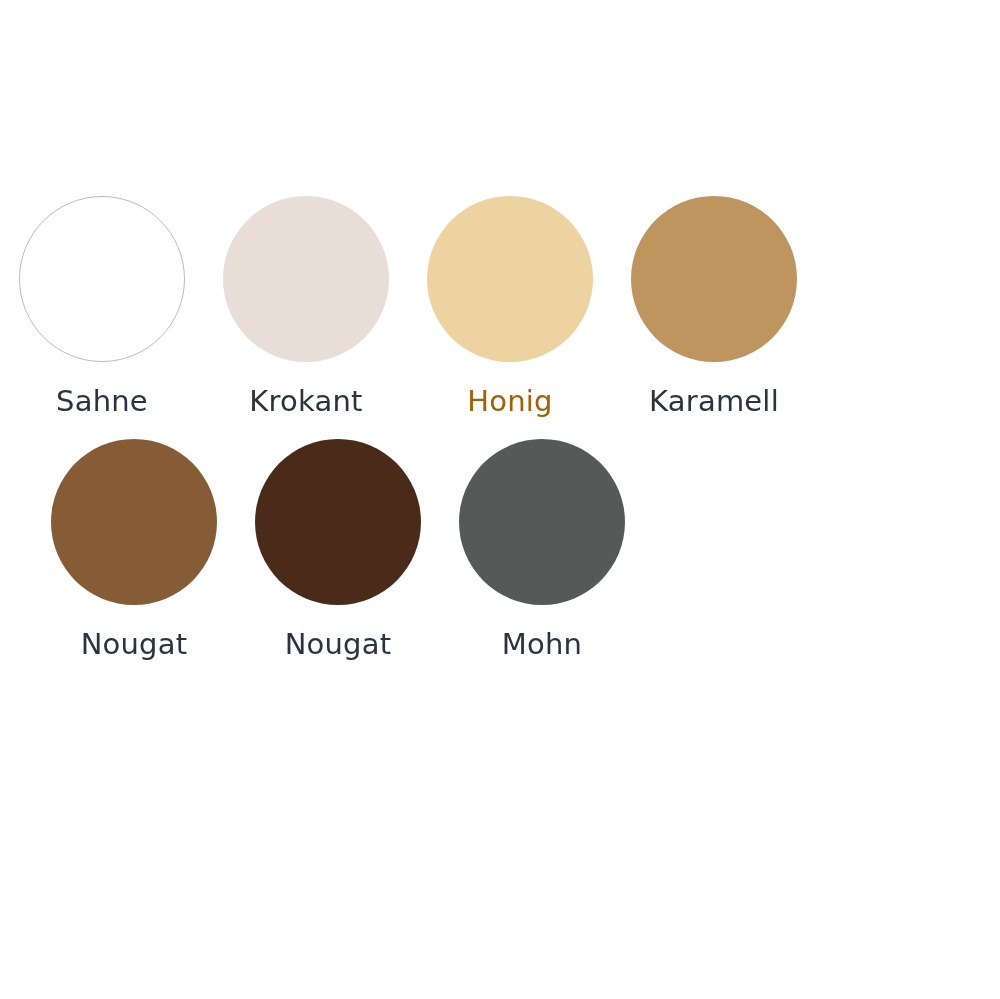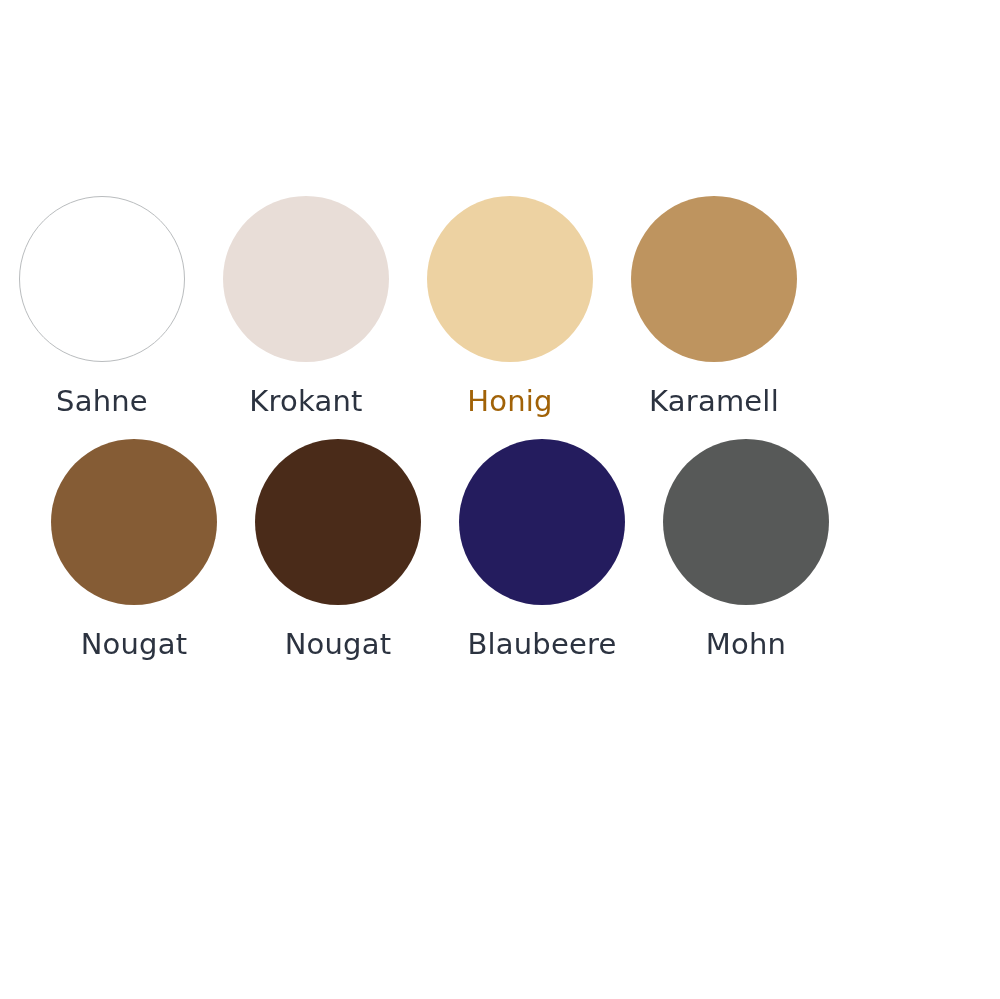--- a/index.html
+++ b/index.html
@@ -110,24 +110,20 @@
     <div class="swatch-cell">
       <div class="swatch-disc" style="background-color: rgb(133, 92, 53);"></div>
       <div class="swatch-label" style="color: rgb(44, 51, 64);">Nougat</div>
     </div>
 
     <div class="swatch-cell">
       <div class="swatch-disc" style="background-color: rgb(74, 43, 25);"></div>
       <div class="swatch-label" style="color: rgb(44, 51, 64);">Nougat</div>
     </div>
 
-    <div class="swatch-cell">
-      <div class="swatch-disc" style="background-color: rgb(36, 28, 94);"></div>
-      <div class="swatch-label" style="color: rgb(44, 51, 64);">Blaubeere</div>
-    </div>
 
     <div class="swatch-cell">
       <div class="swatch-disc" style="background-color: rgb(87, 89, 88);"></div>
       <div class="swatch-label" style="color: rgb(44, 51, 64);">Mohn</div>
     </div>
 
 
   </div>
 
 </div>

